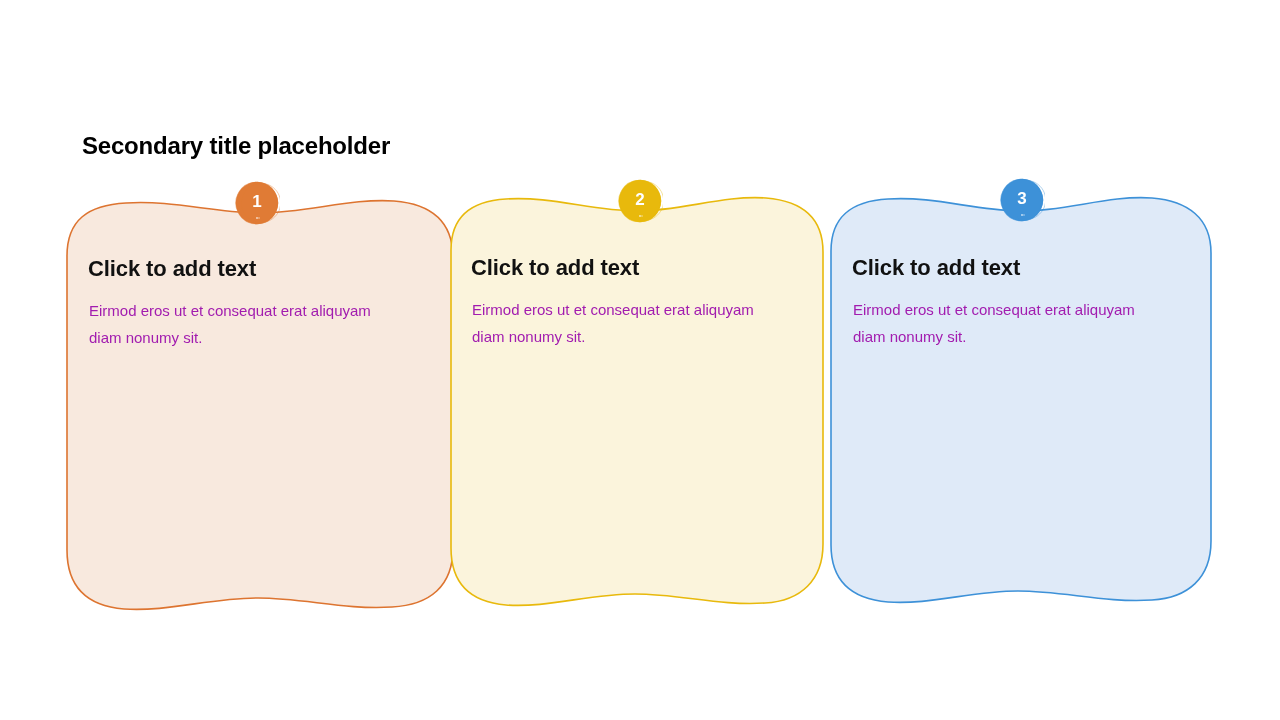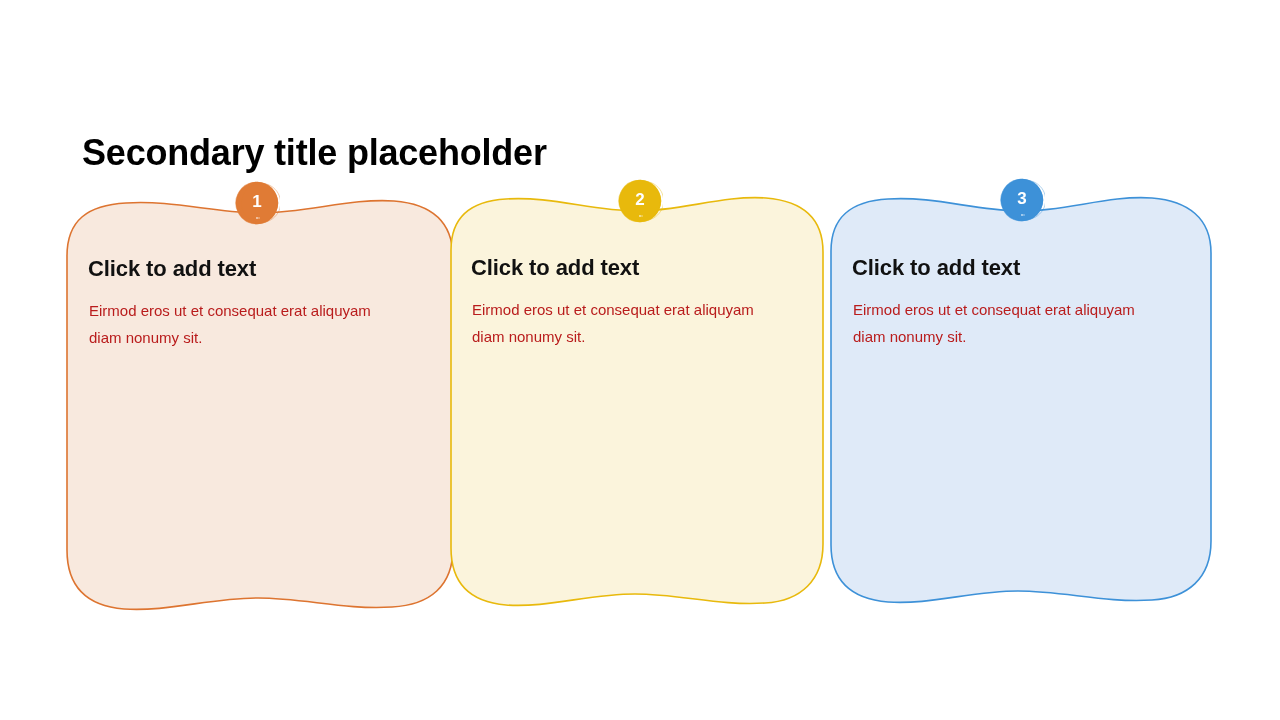--- a/index.html
+++ b/index.html
@@ -19,21 +19,21 @@
     left: 0;
     top: 0;
     width: 1280px;
     height: 720px;
     background: #ffffff;
   }
   #slide-title {
     position: absolute;
     left: 82px;
     top: 132px;
-    font-size: 36px;
+    font-size: 24px;
     font-weight: bold;
     color: #000000;
     letter-spacing: -0.2px;
     white-space: nowrap;
   }
   .card {
     position: absolute;
   }
   .card-svg {
     position: absolute;
@@ -52,21 +52,21 @@
     position: absolute;
     font-size: 22px;
     font-weight: bold;
     color: #111111;
     white-space: nowrap;
     letter-spacing: -0.1px;
   }
   .card-text {
     position: absolute;
     font-size: 15px;
-    color: #b91c1c;
+    color: #a21caf;
     line-height: 27px;
   }
   .badge {
     position: absolute;
     width: 46px;
     height: 46px;
   }
   .badge-num {
     position: absolute;
     left: 0;

